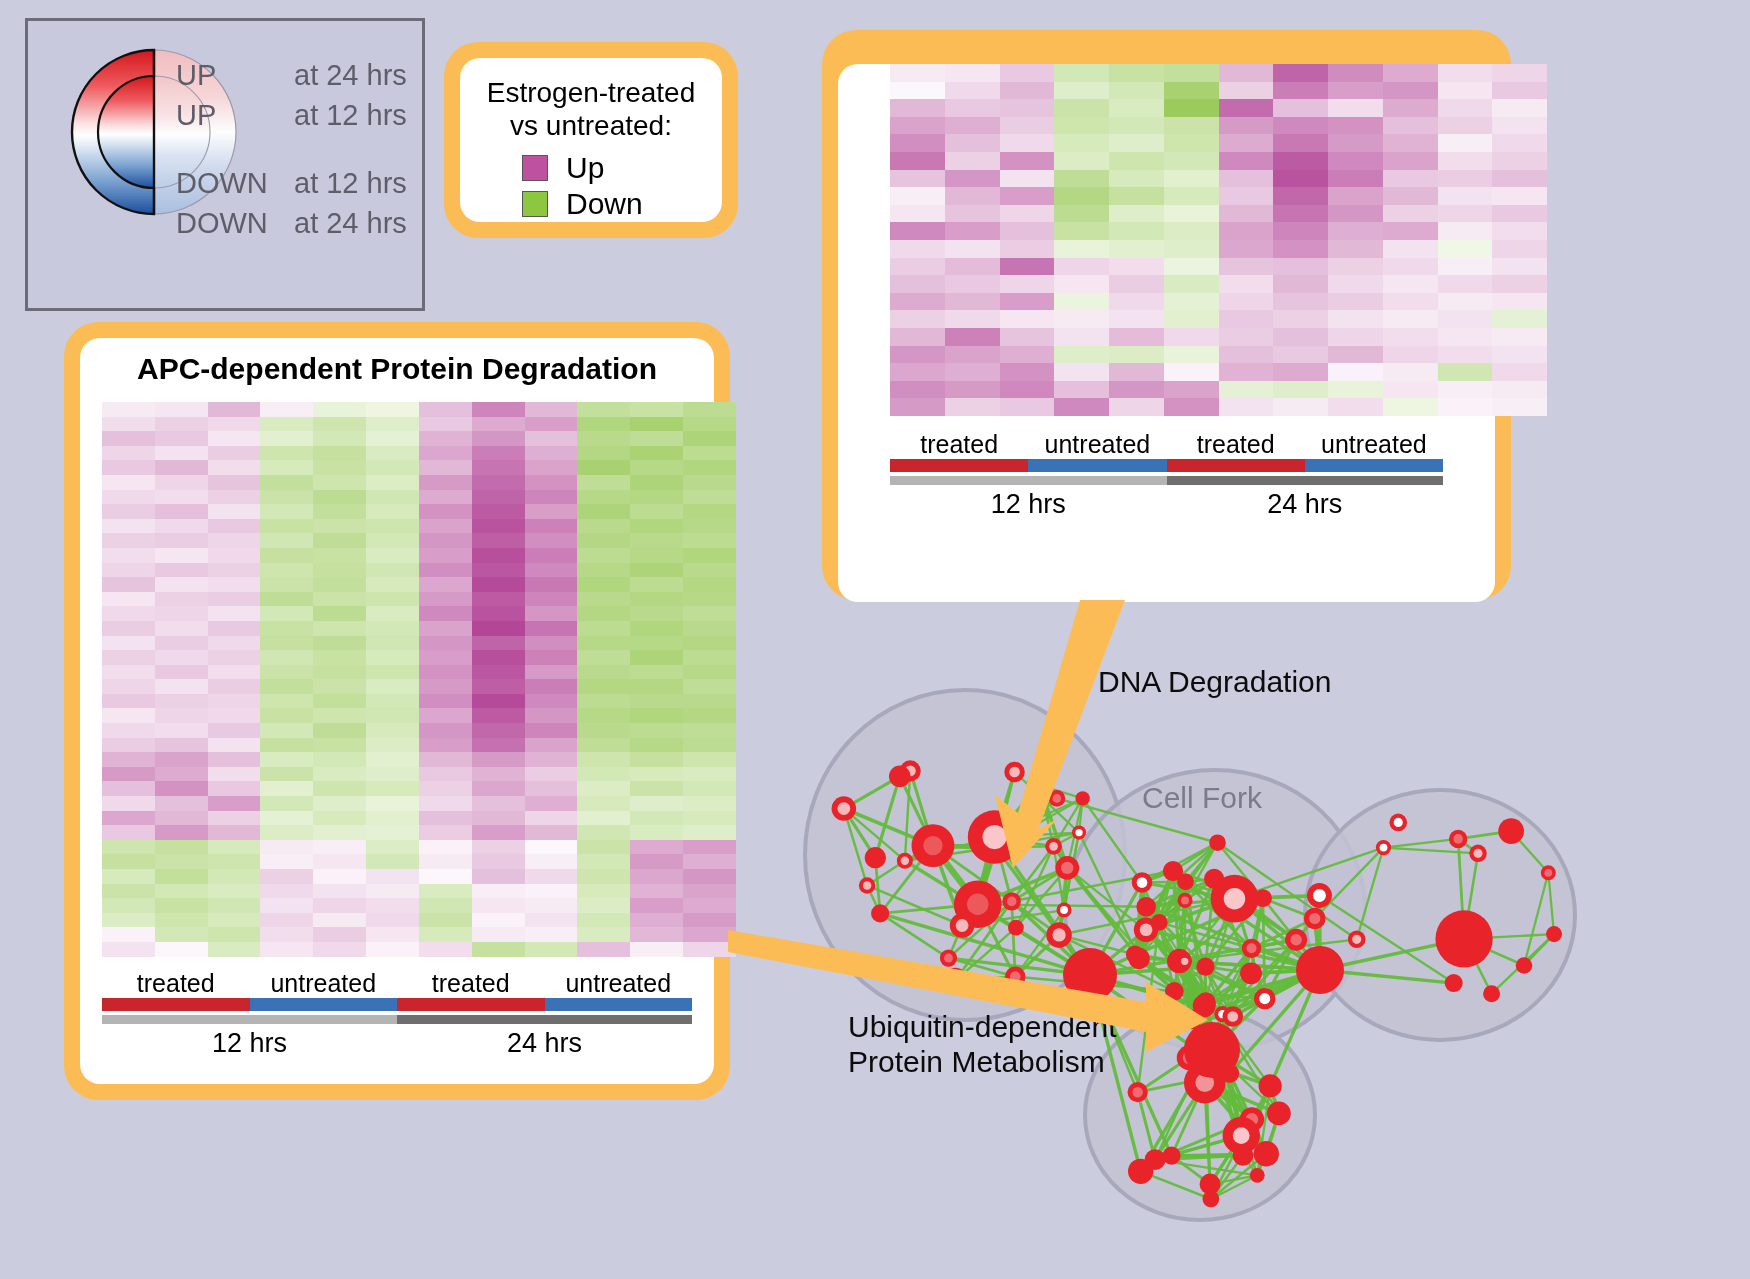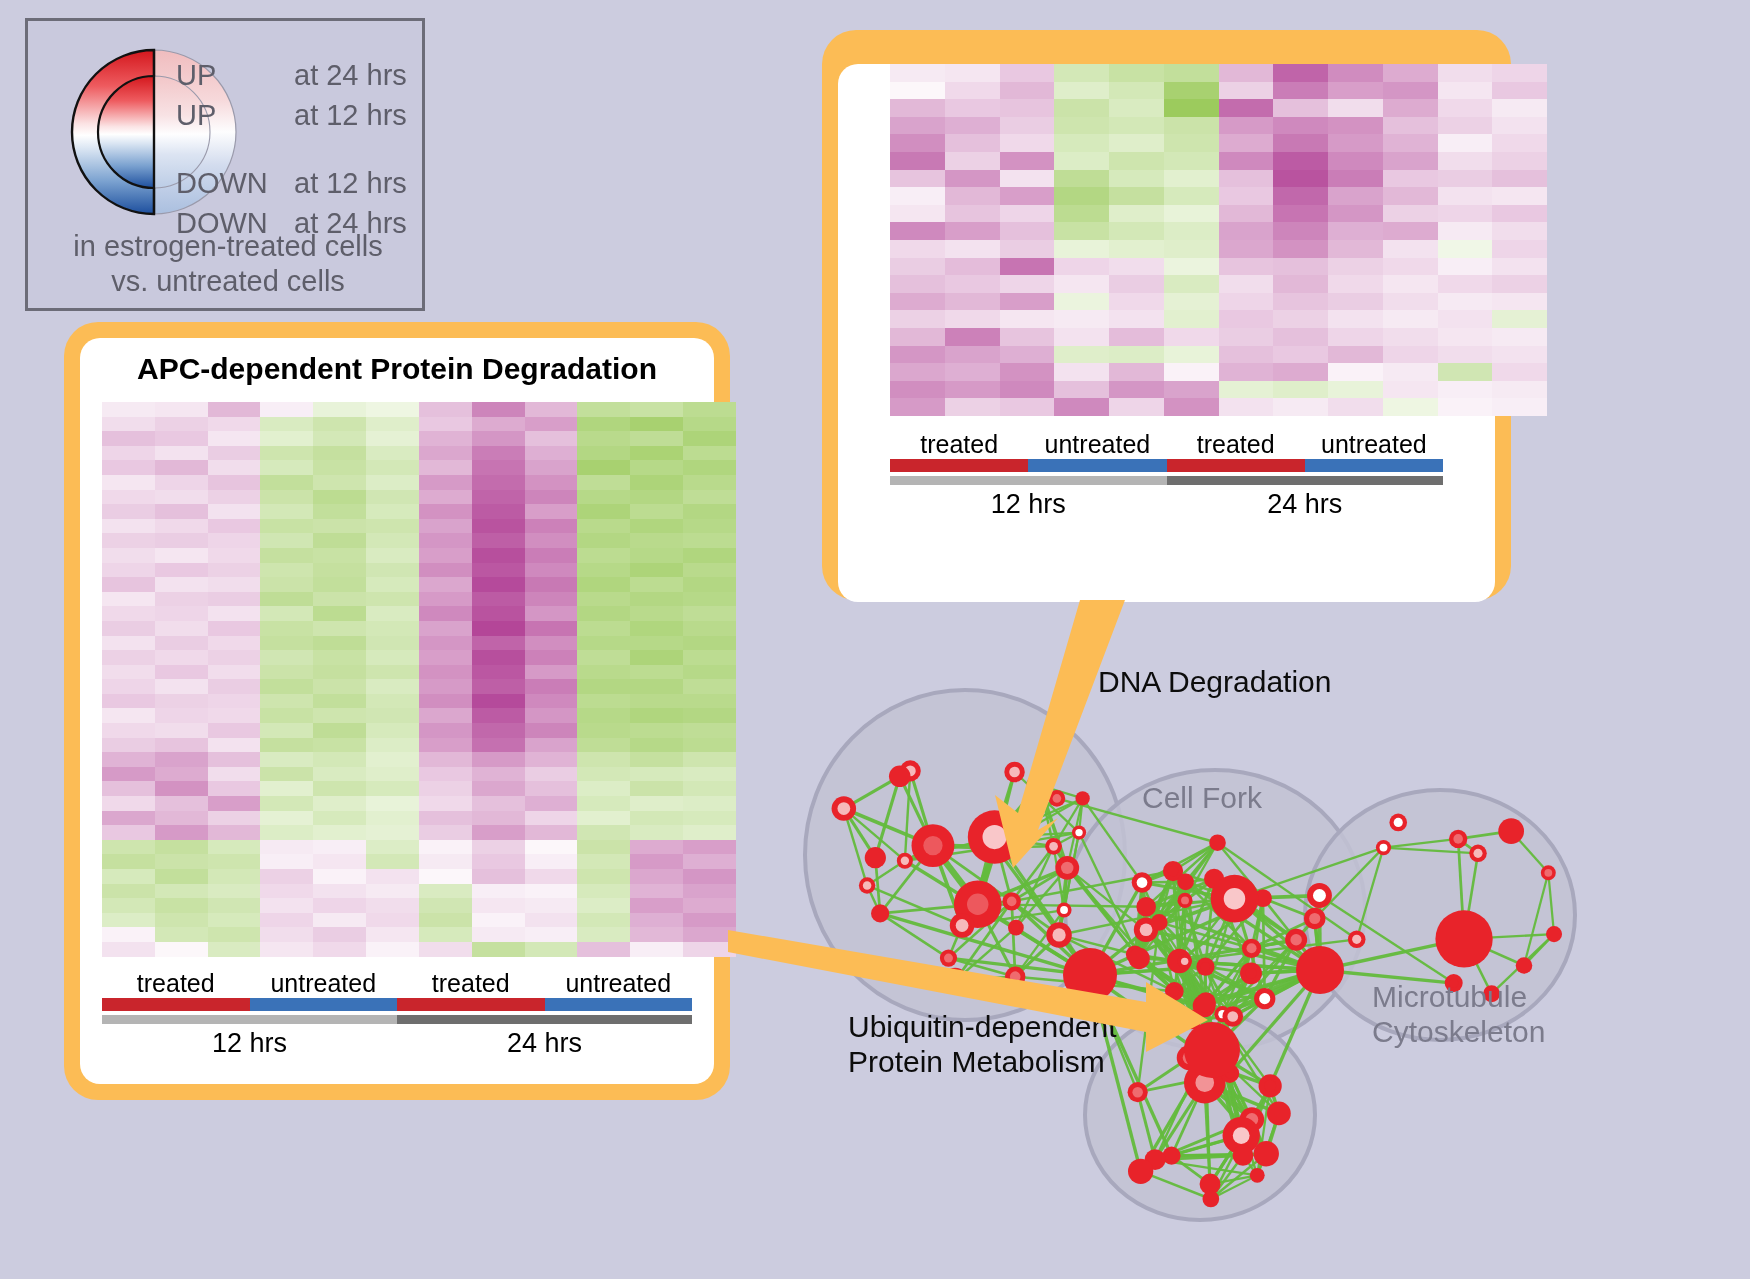--- a/index.html
+++ b/index.html
@@ -145,26 +145,40 @@
       <div class="wl-gap"></div>
       <div class="wl-row">
         <div class="wl-key">DOWN</div>
         <div class="wl-val">at 12 hrs</div>
       </div>
       <div class="wl-row">
         <div class="wl-key">DOWN</div>
         <div class="wl-val">at 24 hrs</div>
       </div>
     </div>
-    <div class="wheel-footer">
-      <div>in estrogen-treated cells</div>
-      <div>vs. untreated cells</div>
+  </div>
+
+  <div class="panel legend-panel">
+    <div class="panel-inner">
+      <div class="legend-title">
+        <div>Estrogen-treated</div>
+        <div>vs untreated:</div>
+      </div>
+      <div class="legend-items">
+        <div class="legend-item">
+          <span class="swatch" style="background:#bf52a0"></span>
+          <span class="lbl">Up</span>
+        </div>
+        <div class="legend-item">
+          <span class="swatch" style="background:#8dc63f"></span>
+          <span class="lbl">Down</span>
+        </div>
+      </div>
     </div>
   </div>
-
 
   <div class="panel hm-panel-rf">
     <div class="panel-inner">
       <div id="rf-heatmap" class="hm-grid" style="margin: 18px 52px 0px; grid-template-columns: repeat(12, 1fr); grid-auto-rows: 17.6px;">
           <div class="hm-cell" style="background:#f6eaf3"></div>
           <div class="hm-cell" style="background:#f5e6f1"></div>
           <div class="hm-cell" style="background:#e9c8e1"></div>
           <div class="hm-cell" style="background:#d3e8b7"></div>
           <div class="hm-cell" style="background:#c8e2a4"></div>
           <div class="hm-cell" style="background:#c2df9b"></div>
@@ -1420,22 +1434,20 @@
           <circle cx="510.15596332134874" cy="475.8761587224485" r="11.600822450872894" fill="#e8232a"></circle>
           <circle cx="510.15596332134874" cy="475.8761587224485" r="6.0324276744539045" fill="#e8232a"></circle>
           <circle cx="482.9649634909938" cy="545.4585085008174" r="10.405243159926144" fill="#e8232a"></circle>
           <circle cx="330" cy="365" r="27" fill="#e8232a"></circle>
           <circle cx="560" cy="360" r="24" fill="#e8232a"></circle>
           <circle cx="452" cy="440" r="28" fill="#e8232a"></circle>
         </g>
       </svg>
     <div class="net-label lbl-dna">DNA Degradation</div>
     <div class="net-label lbl-cc">Cell Fork</div>
-    <div class="net-label lbl-mt">Microtubule
-Cytoskeleton</div>
     <div class="net-label lbl-ub">Ubiquitin-dependent
 Protein Metabolism</div>
   </div>
 
   <svg class="arrow-svg" width="1750" height="1279">
 
     <polygon points="1080,600 1125,600 1038,830 1058,818 1013,868 995,795 1018,813" fill="#fcbc55"></polygon>
 
     <polygon points="728,930 1146,1002 1146,982 1208,1020 1146,1052 1146,1032 728,952" fill="#fcbc55"></polygon>
   </svg>

